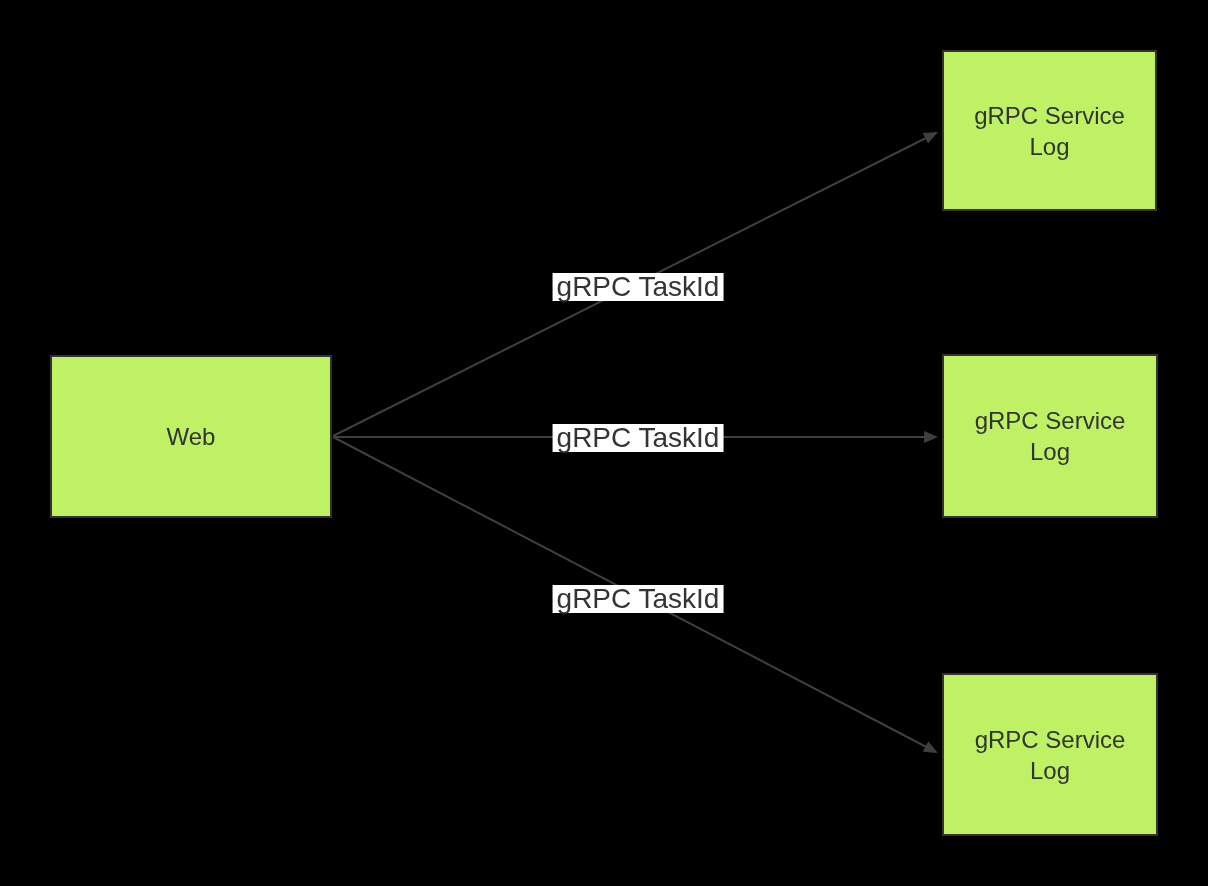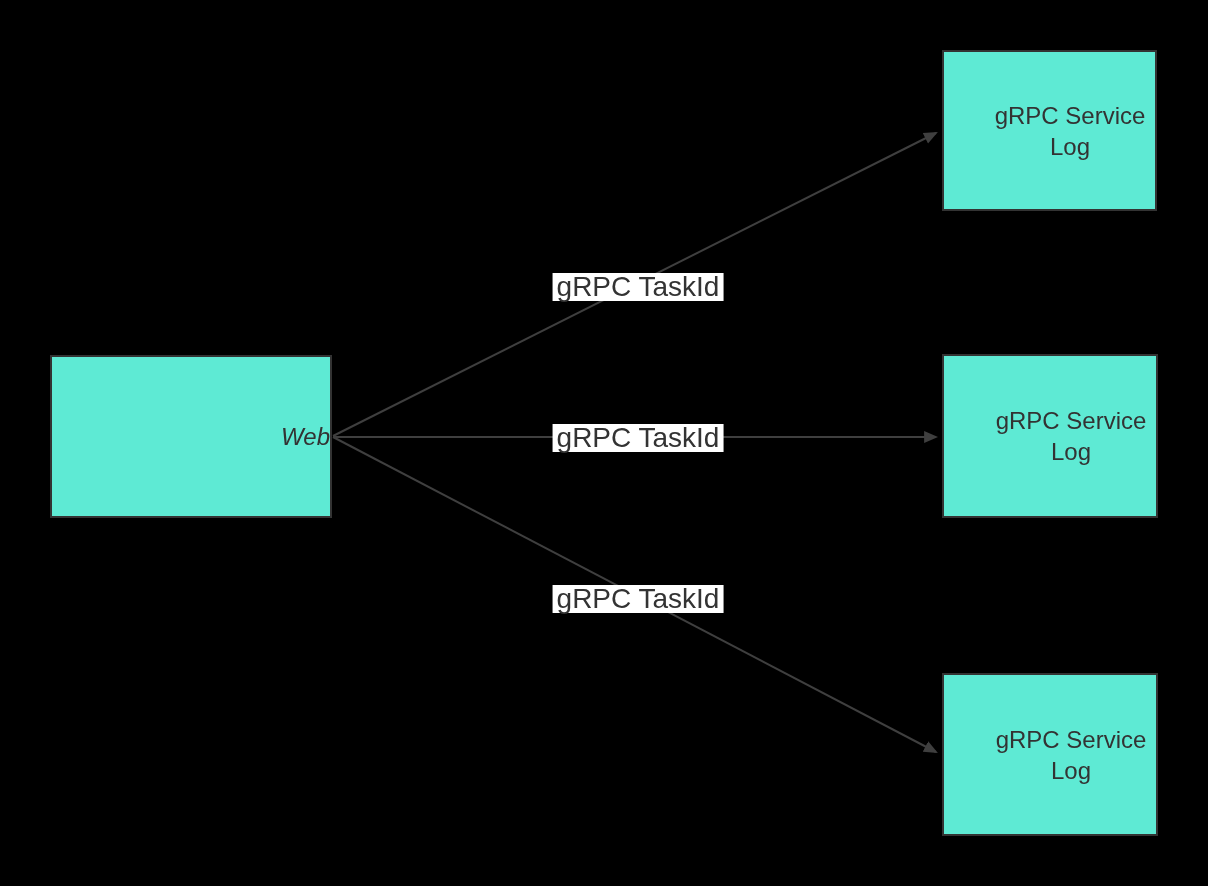--- a/index.html
+++ b/index.html
@@ -23,38 +23,37 @@
     top: 0;
     pointer-events: none;
   }
   .edges-layer line {
     stroke: #3f3f3f;
     stroke-width: 2;
     pointer-events: stroke;
   }
   .node {
     position: absolute;
-    background: #5eead4;
+    background: #bef264;
     border: 2px solid #333333;
     box-sizing: border-box;
     display: flex;
     align-items: center;
-    justify-content: flex-end;
+    justify-content: center;
     text-align: center;
     color: #333333;
     font-size: 24px;
     line-height: 31px;
   }
   .node .node-label {
     display: inline-block;
     max-width: 170px;
   }
   .node.node-web .node-label {
     max-width: 240px;
-    font-style: italic;
   }
   .edge-label {
     position: absolute;
     transform: translate(-50%, -50%);
     background: #ffffff;
     color: #333333;
     font-size: 28px;
     line-height: 28px;
     padding: 0 4px;
     white-space: nowrap;

